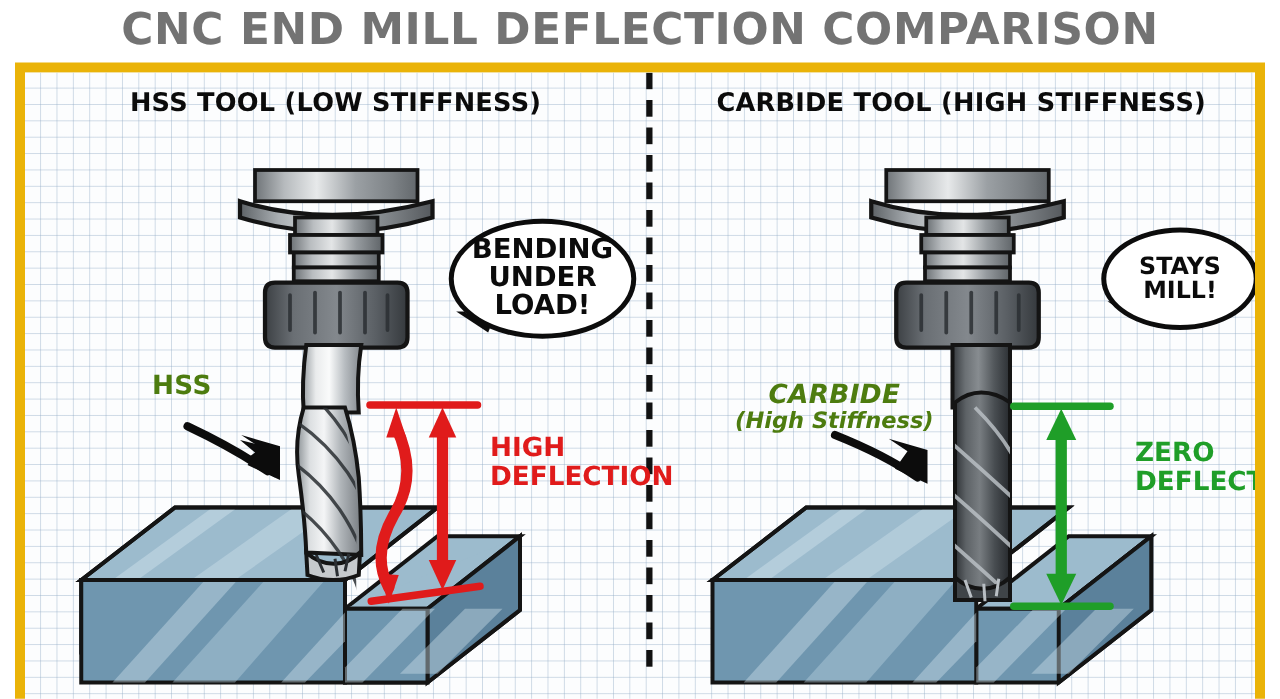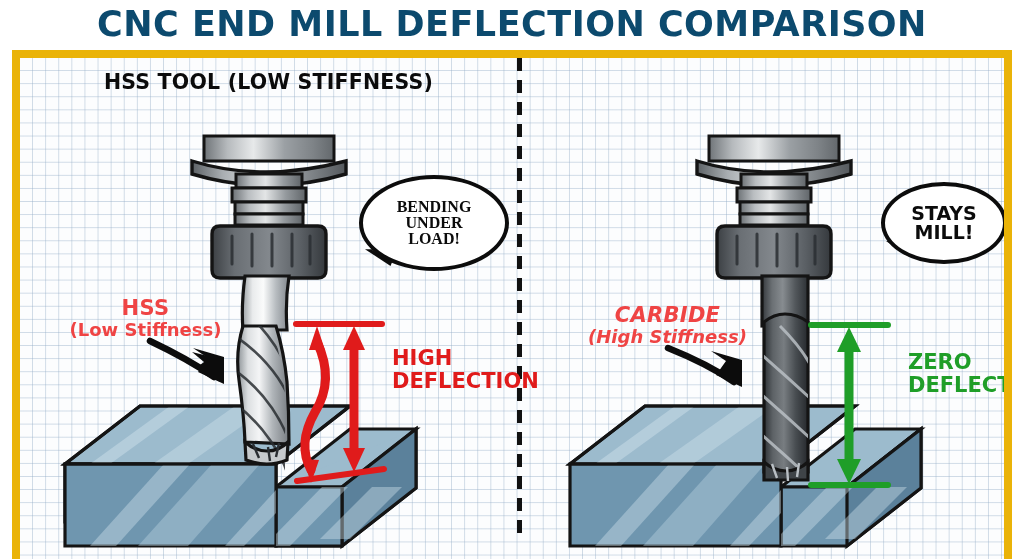--- a/index.html
+++ b/index.html
@@ -19,21 +19,21 @@
   
   #title {
     position: absolute;
     left: 0; top: 2px;
     width: 1024px;
     text-align: center;
     font-family: "DejaVu Sans", sans-serif;
     font-size: 35px;
     font-weight: bold;
     letter-spacing: 0.5px;
-    color: #0c4a6e;
+    color: #737373;
     line-height: 44px;
     white-space: nowrap;
   }
 
   
   #frame {
     position: absolute;
     left: 12px; top: 50px;
     width: 1000px; height: 540px;
     border: 8px solid #eab308;
@@ -84,21 +84,21 @@
     border-radius: 50% / 50%;
     display: flex; flex-direction: column;
     align-items: center; justify-content: center;
     font-family: "DejaVu Sans", sans-serif;
     font-weight: bold;
     color: #0b0b0b;
     text-align: center;
     line-height: 1.02;
   }
   .bubble .bl { display: block; white-space: nowrap; }
-  #bubble-left  { left: 339px; top: 117px; width: 150px; height: 96px; font-size: 16px; font-family: Liberation Serif, serif; }
+  #bubble-left  { left: 339px; top: 117px; width: 150px; height: 96px; font-size: 22px; }
   #bubble-right { left: 861px; top: 124px; width: 126px; height: 82px; font-size: 19px; }
   .bubble-tail {
     position: absolute;
     width: 0; height: 0;
   }
   #tail-left {
     left: 345px; top: 185px;
     border-left: 4px solid transparent;
     border-top: 0;
     width: 0; height: 0;
@@ -131,21 +131,21 @@
     border-width: 7px 20px 3px 0;
     border-color: transparent #ffffff transparent transparent;
     transform: rotate(24deg);
     width: 0; height: 0;
   }
 
   
   .callout {
     position: absolute;
     font-family: "DejaVu Sans", sans-serif;
-    color: #ef4444;
+    color: #4d7c0f;
     text-align: center;
     white-space: nowrap;
     line-height: 1.16;
   }
   .callout .lbl-main { display:block; font-size: 21px; font-weight: bold; letter-spacing:0.3px; }
   .callout .lbl-sub  { display:block; font-size: 18px; font-weight: bold; }
   #callout-hss     { left: 38px;  top: 238px; width: 175px; }
   #callout-carbide { left: 555px; top: 245px; width: 185px; font-style: italic; }
 
   
@@ -389,39 +389,39 @@
         <line x1="791" y1="427" x2="868" y2="427" stroke="#1f9e28" stroke-width="6" stroke-linecap="round"></line>
         <line x1="829" y1="284" x2="829" y2="410" stroke="#1f9e28" stroke-width="9" stroke-linecap="round"></line>
         <polygon points="829,269 817,294 841,294" fill="#1f9e28"></polygon>
         <polygon points="829,426 817,401 841,401" fill="#1f9e28"></polygon>
       </g>
     </svg>
 
     <div id="divider"></div>
 
     <div class="panel-title" id="title-left">HSS TOOL (LOW STIFFNESS)</div>
+    <div class="panel-title" id="title-right">CARBIDE TOOL (HIGH STIFFNESS)</div>
 
     <div class="bubble-tail" id="tail-left"></div>
     <div id="tail-left-fill"></div>
     <div class="bubble" id="bubble-left">
       <span class="bl">BENDING</span>
       <span class="bl">UNDER</span>
       <span class="bl">LOAD!</span>
     </div>
 
     <div class="bubble-tail" id="tail-right"></div>
     <div id="tail-right-fill"></div>
     <div class="bubble" id="bubble-right">
       <span class="bl">STAYS</span>
       <span class="bl">MILL!</span>
     </div>
 
     <div class="callout" id="callout-hss">
       <span class="lbl-main">HSS</span>
-      <span class="lbl-sub">(Low Stiffness)</span>
     </div>
     <div class="callout" id="callout-carbide">
       <span class="lbl-main">CARBIDE</span>
       <span class="lbl-sub">(High Stiffness)</span>
     </div>
 
     <div class="defl-text" id="defl-high">
       <span class="dl">HIGH</span>
       <span class="dl">DEFLECTION</span>
     </div>

